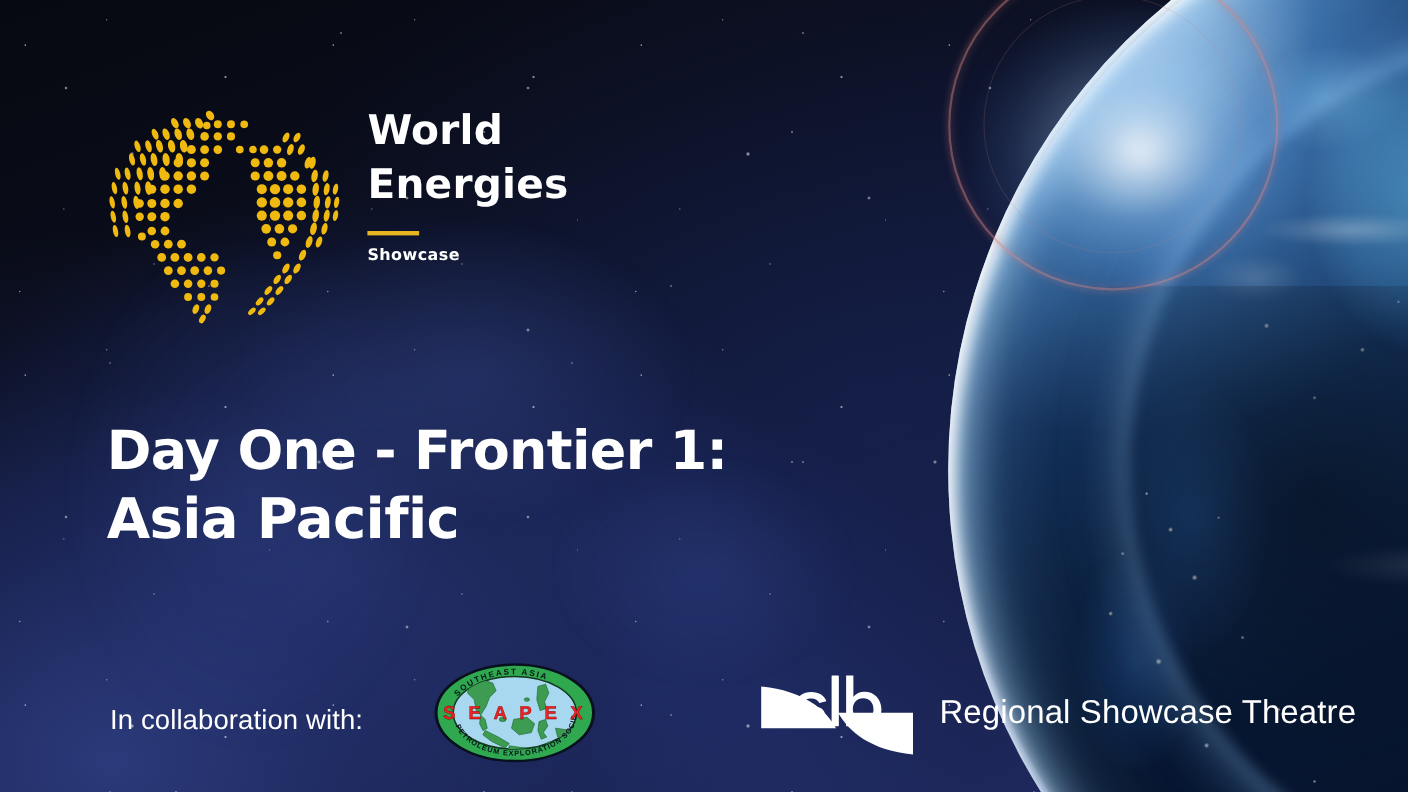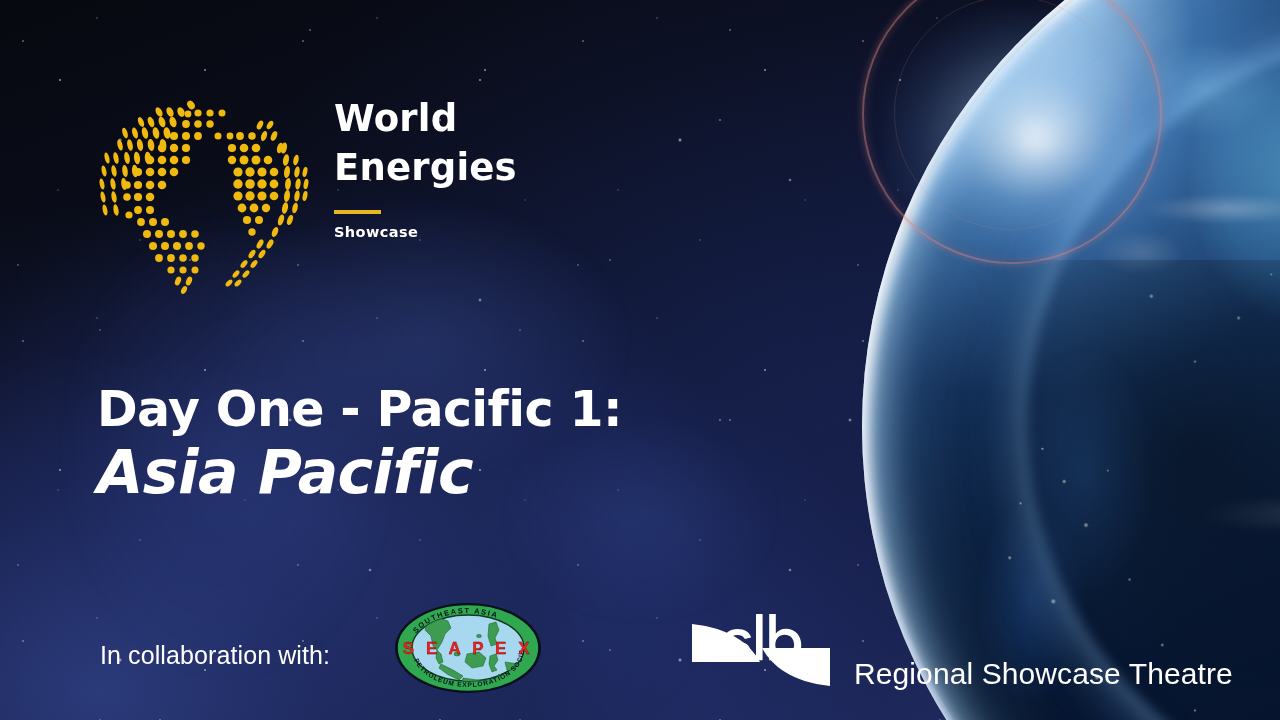--- a/index.html
+++ b/index.html
@@ -299,23 +299,22 @@
     font-family: "DejaVu Sans", sans-serif;
     font-size: 49px;
     font-weight: bold;
     line-height: 63px;
     letter-spacing: -0.6px;
     white-space: nowrap;
   }
   .headline-line2 {
     color: #ffffff;
     font-family: "DejaVu Sans", sans-serif;
-    font-size: 60px;
+    font-size: 51px;
     font-weight: bold;
-    font-style: italic;
     line-height: 63px;
     letter-spacing: -0.6px;
     white-space: nowrap;
   }
 
   
   .collab {
     position: absolute;
     left: 100px;
     top: 641px;
@@ -333,21 +332,21 @@
     width: 150px;
     height: 92px;
   }
 
   .slb-block {
     position: absolute;
     left: 688px;
     top: 604px;
     height: 86px;
     display: flex;
-    align-items: flex-end;
+    align-items: center;
   }
   .slb-mark {
     width: 146px;
     height: 86px;
     flex: 0 0 auto;
   }
   .slb-caption {
     margin-left: 20px;
     color: #ffffff;
     font-family: "Liberation Sans", sans-serif;
@@ -561,21 +560,21 @@
 
     <div class="wes-text">
       <div class="wes-title-line">World</div>
       <div class="wes-title-line">Energies</div>
       <div class="wes-rule"></div>
       <div class="wes-sub">Showcase</div>
     </div>
   </div>
 
   <div class="headline">
-    <div class="headline-line1">Day One - Pacific 1:</div>
+    <div class="headline-line1">Day One - Frontier 1:</div>
     <div class="headline-line2">Asia Pacific</div>
   </div>
 
   <div class="collab">In collaboration with:</div>
 
   <svg class="seapex" viewBox="0 0 150 92">
     <defs>
       <path id="arcTop" d="M 16,50 A 59,39 0 0 1 134,50" fill="none"></path>
       <path id="arcBot" d="M 19,48 A 56,37 0 0 0 131,48" fill="none"></path>
       <clipPath id="innerClip">

